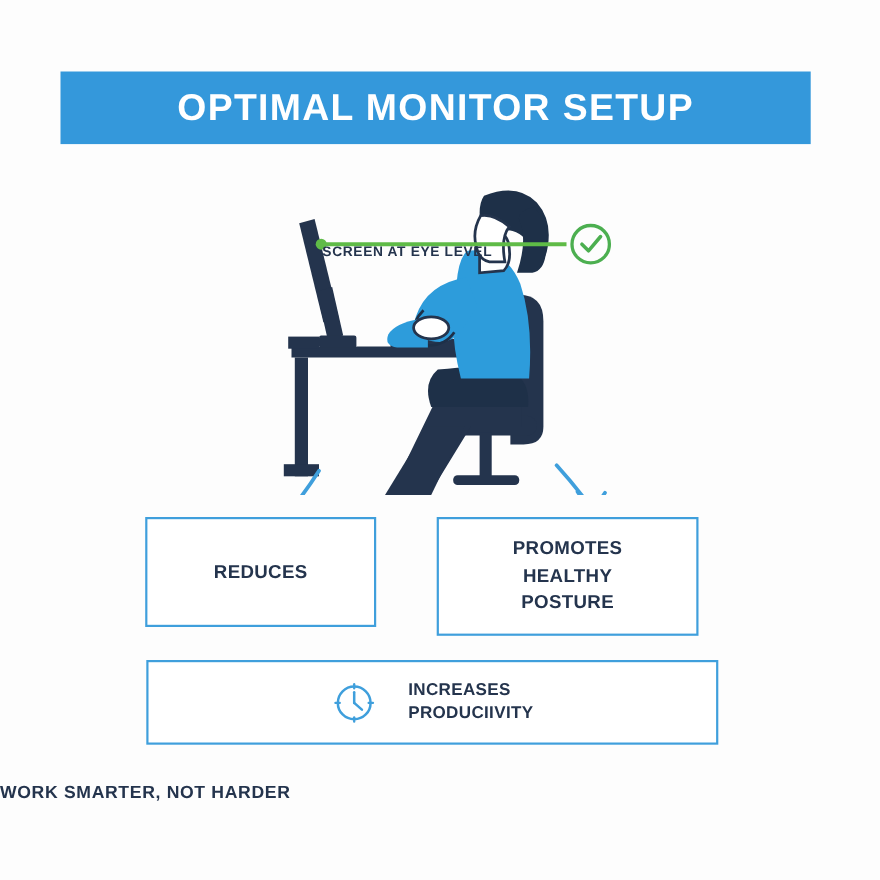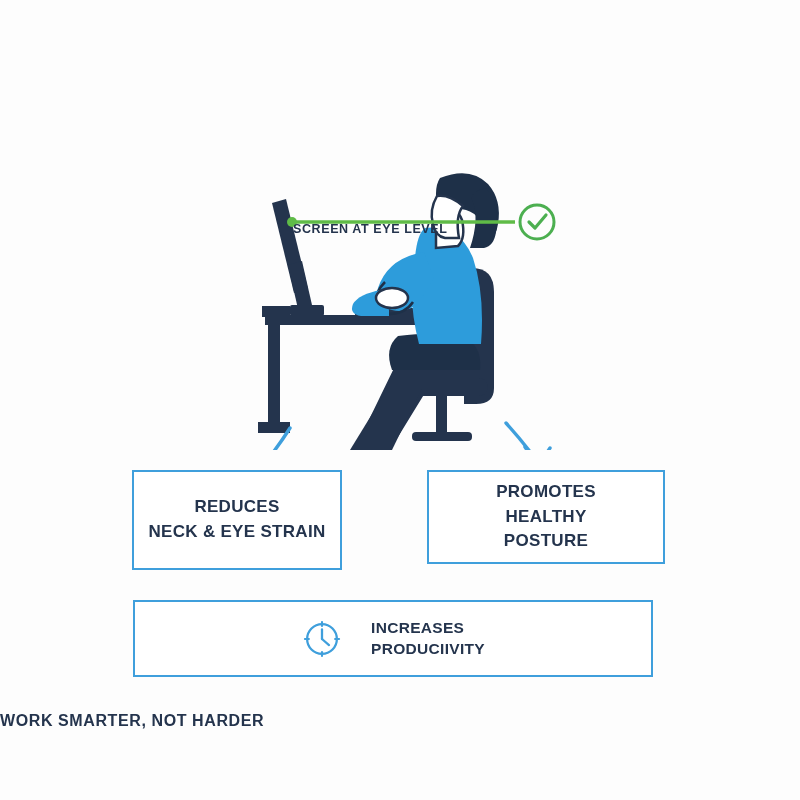--- a/index.html
+++ b/index.html
@@ -67,21 +67,21 @@
     position: absolute;
     border: 2px solid #3f9fdc;
     background: #ffffff;
     box-sizing: border-box;
     display: flex;
     align-items: center;
     justify-content: center;
     text-align: center;
   }
   #box-left  { left: 132px; top: 470px; width: 210px; height: 100px; }
-  #box-right { left: 427px; top: 470px; width: 238px; height: 94px; align-items: center; }
+  #box-right { left: 397px; top: 470px; width: 238px; height: 108px; align-items: center; }
   .callout-text {
     color: #24344d;
     font-size: 17px;
     font-weight: bold;
     line-height: 1.45;
     letter-spacing: 0.3px;
   }
 
   
   #benefits-bar {
@@ -130,20 +130,23 @@
     font-size: 16px;
     font-weight: bold;
     letter-spacing: 0.6px;
   }
 </style>
 </head>
 <body>
 
 <div id="canvas">
 
+  <div id="header-banner">
+    <div id="header-title">OPTIMAL MONITOR SETUP</div>
+  </div>
 
   <div id="eye-level-label">SCREEN AT EYE LEVEL</div>
 
   <svg id="illustration" viewBox="0 0 800 300">
 
     <g>
       <rect x="265" y="165" width="152" height="10" fill="#24344d"></rect>
       <rect x="262" y="156" width="28" height="11" fill="#24344d"></rect>
       <rect x="268" y="175" width="12" height="108" fill="#24344d"></rect>
       <rect x="258" y="272" width="32" height="11" fill="#24344d"></rect>
@@ -203,21 +206,20 @@
     </g>
     <g>
       <path d="M506,273 q18,20 31,38" fill="none" stroke="#3f9fdc" stroke-width="3.4" stroke-linecap="round"></path>
       <polyline points="525,297 538,316 550,298" fill="none" stroke="#3f9fdc" stroke-width="3.4" stroke-linecap="round" stroke-linejoin="round"></polyline>
     </g>
   </svg>
 
   <div id="box-left" class="callout-box">
     <div class="callout-text">
       <div>REDUCES</div>
-      <div>NECK &amp; EYE STRAIN</div>
     </div>
   </div>
 
   <div id="box-right" class="callout-box">
     <div class="callout-text">
       <div>PROMOTES</div>
       <div>HEALTHY</div>
       <div>POSTURE</div>
     </div>
   </div>

